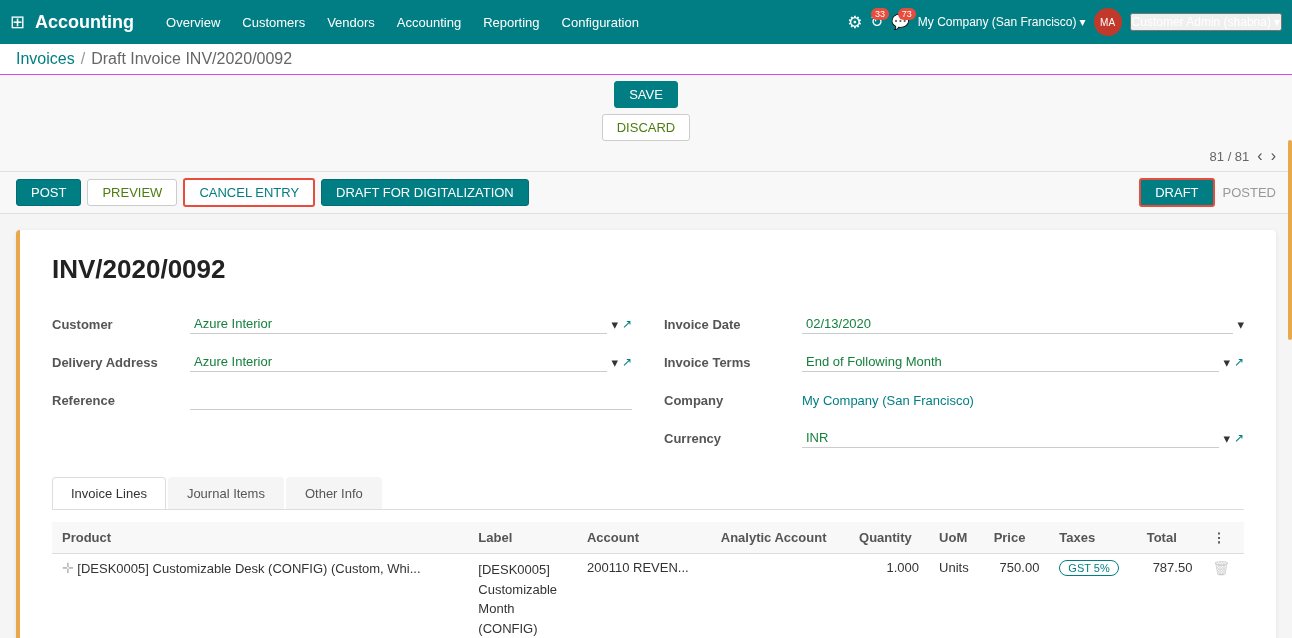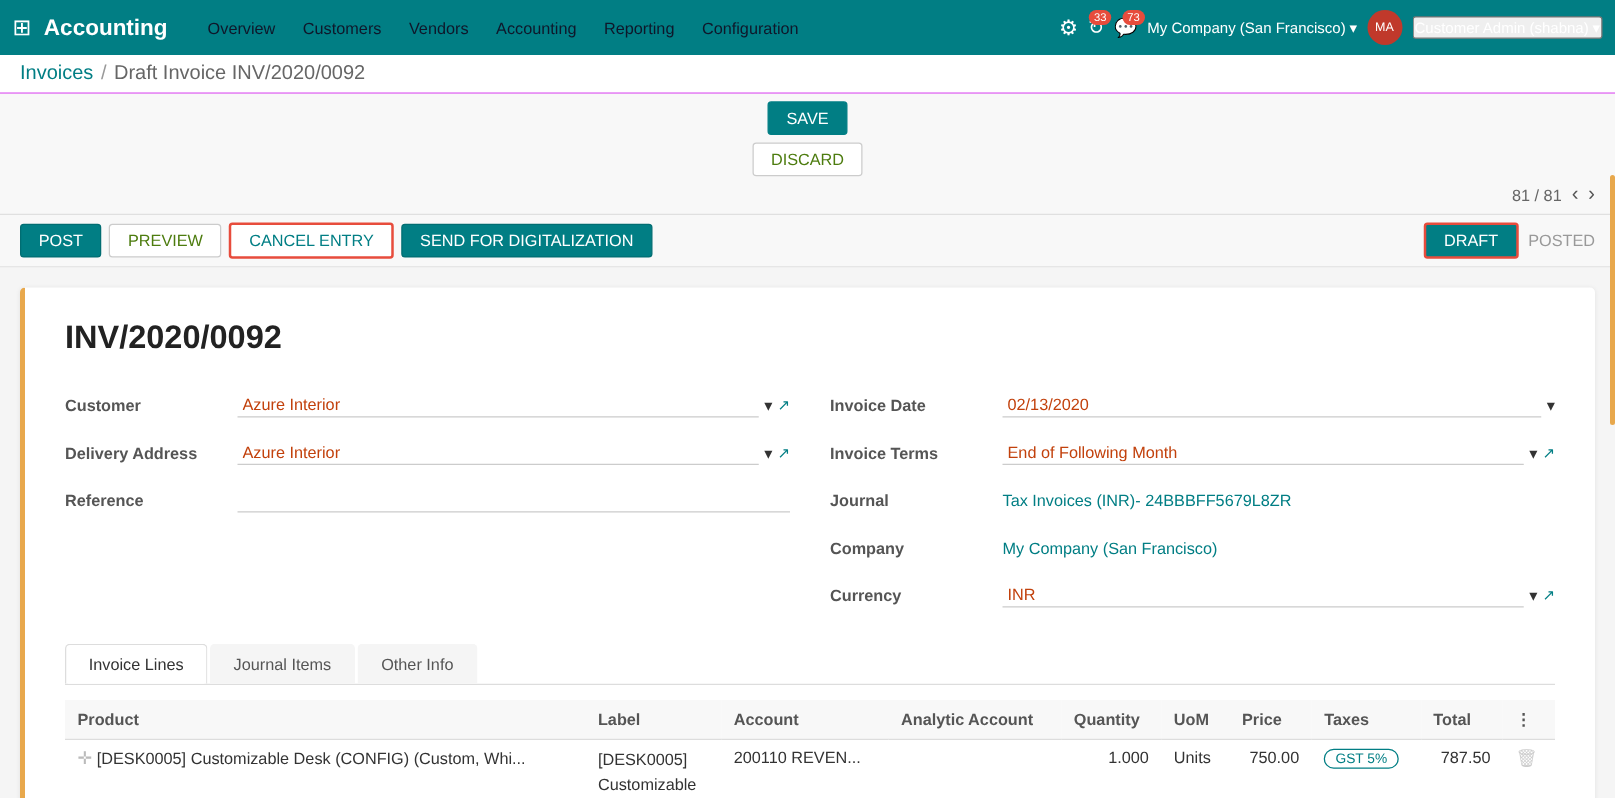--- a/index.html
+++ b/index.html
@@ -12,21 +12,21 @@
       display: flex;
       align-items: center;
       height: 44px;
       padding: 0 10px;
       gap: 6px;
     }
     .top-nav .app-grid { color: white; font-size: 18px; margin-right: 4px; cursor: pointer; }
     .top-nav .app-title { font-size: 18px; font-weight: bold; color: white; margin-right: 16px; }
     .nav-menu { display: flex; gap: 2px; flex: 1; }
     .nav-item {
-      color: #0f172a;
+      color: #ffffff;
       padding: 4px 10px;
       cursor: pointer;
       border-radius: 3px;
       font-size: 13px;
       white-space: nowrap;
     }
     .nav-right { display: flex; align-items: center; gap: 8px; margin-left: auto; }
     .nav-icon-btn {
       color: white;
       background: none;
@@ -174,21 +174,21 @@
       min-width: 130px;
       font-size: 13px;
     }
     .form-input {
       border: none;
       border-bottom: 1px solid #ccc;
       padding: 2px 4px;
       font-size: 13px;
       flex: 1;
       outline: none;
-      color: #c2410c;
+      color: #15803d;
     }
     .form-select-wrapper {
       display: flex; align-items: center; gap: 4px; flex: 1;
     }
     .external-link-icon { color: #017e84; cursor: pointer; font-size: 12px; }
     .teal-link { color: #017e84; cursor: pointer; font-size: 13px; }
 
     
     .tabs-bar {
       display: flex;
@@ -302,21 +302,21 @@
     <span>81 / 81</span>
     <button class="nav-arrow">‹</button>
     <button class="nav-arrow">›</button>
   </div>
 </div>
 
 <div class="status-bar">
   <button class="btn btn-teal">POST</button>
   <button class="btn btn-secondary">PREVIEW</button>
   <button class="btn btn-outline-danger">CANCEL ENTRY</button>
-  <button class="btn btn-teal">SEND FOR DIGITALIZATION</button>
+  <button class="btn btn-teal">DRAFT FOR DIGITALIZATION</button>
   <div style="margin-left:auto; display:flex; align-items:center; gap:8px;">
     <button class="btn status-active">DRAFT</button>
     <span class="status-inactive">POSTED</span>
   </div>
 </div>
 
 <div class="main-content">
   <div class="invoice-card">
 
     <div class="invoice-number">INV/2020/0092</div>
@@ -354,24 +354,20 @@
             <span>▾</span>
           </div>
         </div>
         <div class="form-row">
           <span class="form-label">Invoice Terms</span>
           <div class="form-select-wrapper">
             <input class="form-input" value="End of Following Month" style="">
             <span>▾</span>
             <span class="external-link-icon">↗</span>
           </div>
-        </div>
-        <div class="form-row">
-          <span class="form-label">Journal</span>
-          <span class="teal-link">Tax Invoices (INR)- 24BBBFF5679L8ZR</span>
         </div>
         <div class="form-row">
           <span class="form-label">Company</span>
           <span class="teal-link">My Company (San Francisco)</span>
         </div>
         <div class="form-row">
           <span class="form-label">Currency</span>
           <div class="form-select-wrapper">
             <input class="form-input" value="INR" style="">
             <span>▾</span>

